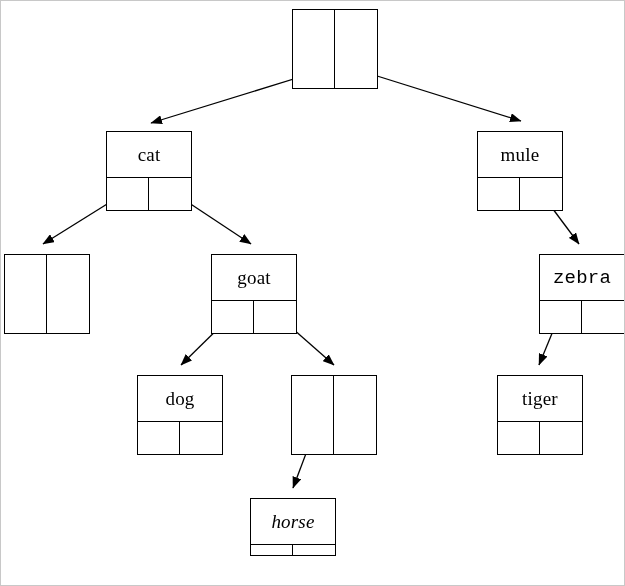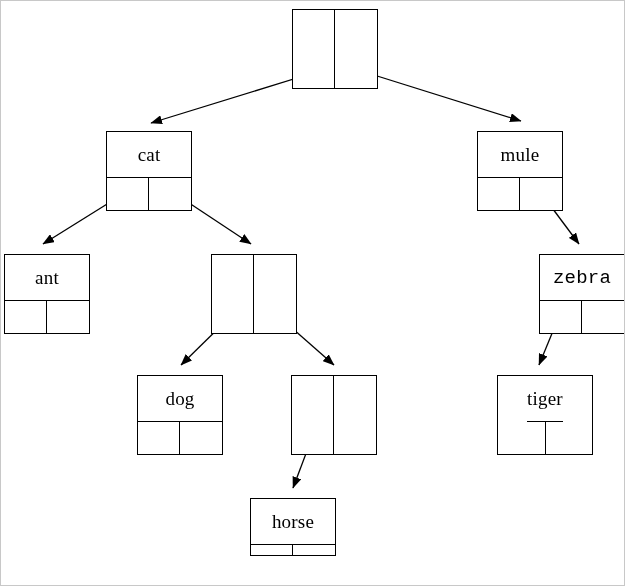--- a/index.html
+++ b/index.html
@@ -95,27 +95,27 @@
         </div>
       </div>
       <div class="node" style="left: 476px; top: 130px; width: 86px; height: 80px; justify-content: flex-end;">
         <div class="node-label" style="flex-basis: 46px;">mule</div>
         <div class="node-pointers">
           <div class="ptr left"></div>
           <div class="ptr right"></div>
         </div>
       </div>
       <div class="node" style="left: 3px; top: 253px; width: 86px; height: 80px;">
-        <div class="node-label" style="flex-basis: 46px;">ant</div>
         <div class="node-pointers">
           <div class="ptr left"></div>
           <div class="ptr right"></div>
         </div>
       </div>
       <div class="node" style="left: 210px; top: 253px; width: 86px; height: 80px;">
+        <div class="node-label" style="flex-basis: 46px;">goat</div>
         <div class="node-pointers">
           <div class="ptr left"></div>
           <div class="ptr right"></div>
         </div>
       </div>
       <div class="node" style="left: 538px; top: 253px; width: 86px; height: 80px; font-family: Liberation Mono, monospace;">
         <div class="node-label" style="flex-basis: 46px;">zebra</div>
         <div class="node-pointers">
           <div class="ptr left"></div>
           <div class="ptr right"></div>
@@ -127,28 +127,28 @@
           <div class="ptr left"></div>
           <div class="ptr right"></div>
         </div>
       </div>
       <div class="node" style="left: 290px; top: 374px; width: 86px; height: 80px;">
         <div class="node-pointers">
           <div class="ptr left"></div>
           <div class="ptr right"></div>
         </div>
       </div>
-      <div class="node" style="left: 496px; top: 374px; width: 96px; height: 80px; align-items: center;">
+      <div class="node" style="left: 496px; top: 374px; width: 86px; height: 80px;">
         <div class="node-label" style="flex-basis: 46px;">tiger</div>
         <div class="node-pointers">
           <div class="ptr left"></div>
           <div class="ptr right"></div>
         </div>
       </div>
-      <div class="node" style="left: 249px; top: 497px; width: 86px; height: 58px;">
+      <div class="node" style="left: 249px; top: 497px; width: 86px; height: 58px; font-style: italic;">
         <div class="node-label" style="flex-basis: 46px;">horse</div>
         <div class="node-pointers">
           <div class="ptr left"></div>
           <div class="ptr right"></div>
         </div>
       </div>
     </div>
 
 </div>
 

